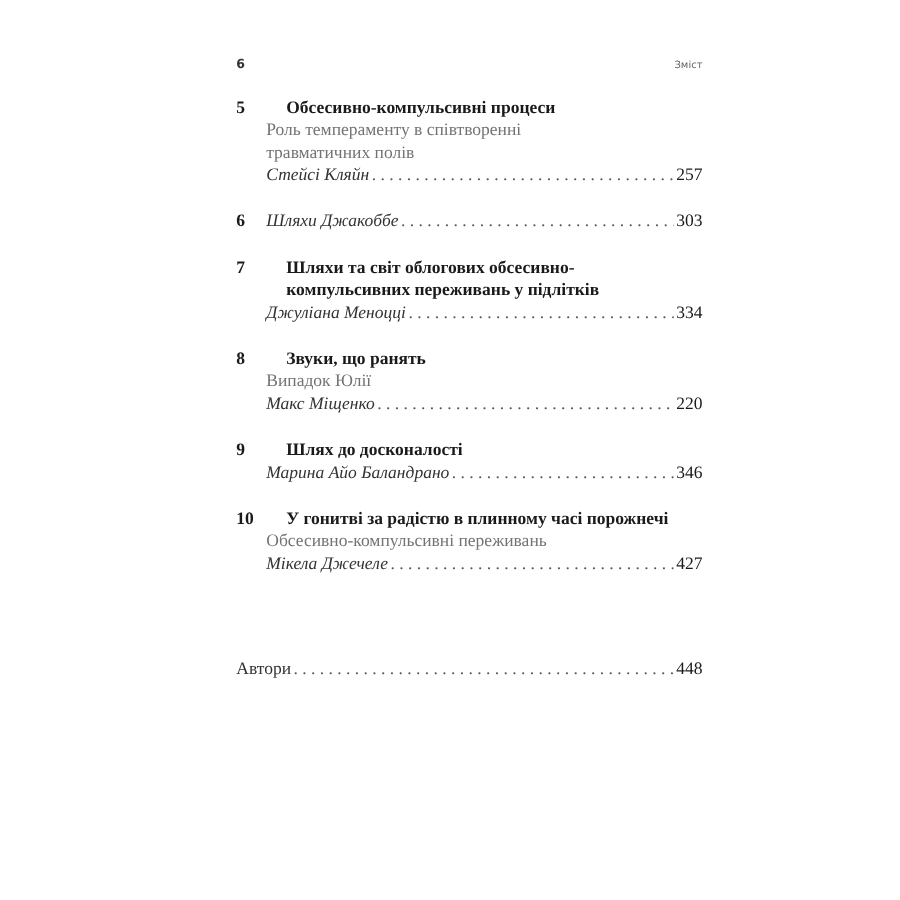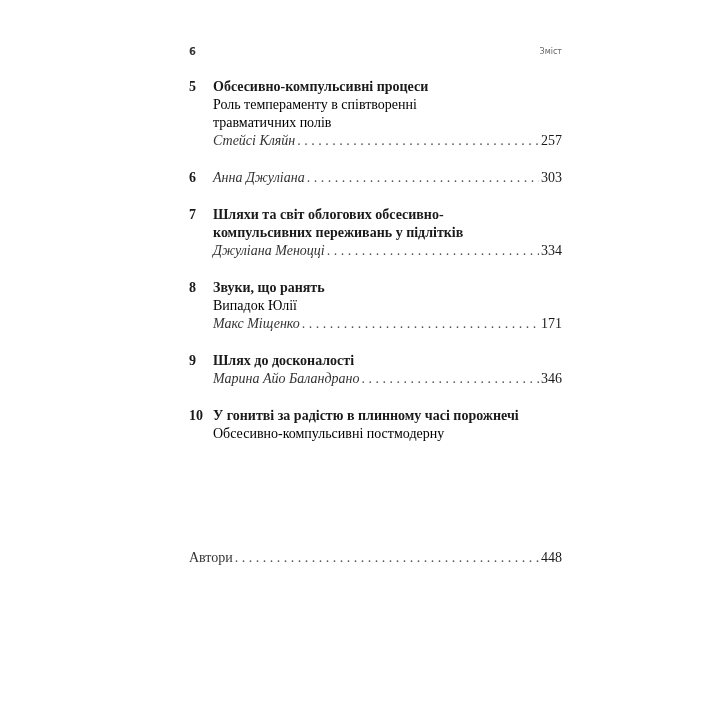--- a/index.html
+++ b/index.html
@@ -6,28 +6,28 @@
   body { width:720px; height:720px; position:relative; overflow:hidden; font-family:"Liberation Serif", serif; color:#1a1a1a; }
   .page { position:absolute; left:0; top:0; width:720px; height:720px; background:#fff; }
   .header { position:absolute; top:46px; left:189px; width:373px; height:14px; }
   .header .pno { position:absolute; left:0; top:0; font-family:"DejaVu Sans", sans-serif; font-weight:bold; font-size:10px; color:#333; }
   .header .sec { position:absolute; right:0; top:1px; font-family:"DejaVu Sans", sans-serif; font-size:8px; color:#666; }
   .toc { position:absolute; left:189px; top:78px; width:373px; }
   .entry { position:relative; margin-bottom:19px; }
   .entry .num { position:absolute; left:0; top:0; font-weight:bold; font-size:14px; line-height:18px; }
   .entry .body { margin-left:24px; }
   .line { font-size:14px; line-height:18px; white-space:nowrap; }
-  .title { font-weight:bold; }
-  .sub { color:#000000; }
+  .title { font-weight:bold;margin-left:16px; }
+  .sub { color:#737373; }
   .leader { display:flex; align-items:flex-start; font-size:14px; line-height:18px; }
   .leader .author { font-style:italic; white-space:nowrap; color:#333; }
   .leader .dots { flex:1; overflow:hidden; white-space:nowrap; color:#555; margin:0 2px; letter-spacing:2.6px; }
   .leader .dots::after { content:". . . . . . . . . . . . . . . . . . . . . . . . . . . . . . . . . . . . . . . . . . . . . . . . . . . . . . . . . . . . . . . . . . . . . . . . . . . . . . ."; letter-spacing:0; }
   .leader .page-num { white-space:nowrap; }
-  .authors { position:absolute; left:189px; top:549px; width:373px; }
+  .authors { position:absolute; left:189px; top:527px; width:373px; }
   .authors .author { font-style:normal; }
 </style>
 </head>
 <body>
 
 <div class="page">
   <div class="header">
     <span class="pno">6</span>
     <span class="sec">Зміст</span>
   </div>
@@ -45,21 +45,21 @@
           <span class="dots"></span>
           <span class="page-num">257</span>
         </div>
       </div>
     </div>
 
     <div class="entry">
       <div class="num">6</div>
       <div class="body">
         <div class="leader">
-          <span class="author">Анна Джуліана</span>
+          <span class="author">Шляхи Джакоббе</span>
           <span class="dots"></span>
           <span class="page-num">303</span>
         </div>
       </div>
     </div>
 
     <div class="entry">
       <div class="num">7</div>
       <div class="body">
         <div class="line title">Шляхи та світ облогових обсесивно-</div>
@@ -73,42 +73,47 @@
     </div>
 
     <div class="entry">
       <div class="num">8</div>
       <div class="body">
         <div class="line title">Звуки, що ранять</div>
         <div class="line sub">Випадок Юлії</div>
         <div class="leader">
           <span class="author">Макс Міщенко</span>
           <span class="dots"></span>
-          <span class="page-num">171</span>
+          <span class="page-num">220</span>
         </div>
       </div>
     </div>
 
     <div class="entry">
       <div class="num">9</div>
       <div class="body">
         <div class="line title">Шлях до досконалості</div>
         <div class="leader">
           <span class="author">Марина Айо Баландрано</span>
           <span class="dots"></span>
           <span class="page-num">346</span>
         </div>
       </div>
     </div>
 
     <div class="entry">
       <div class="num">10</div>
       <div class="body">
         <div class="line title">У гонитві за радістю в плинному часі порожнечі</div>
-        <div class="line sub">Обсесивно-компульсивні постмодерну</div>
+        <div class="line sub">Обсесивно-компульсивні переживань</div>
+        <div class="leader">
+          <span class="author">Мікела Джечеле</span>
+          <span class="dots"></span>
+          <span class="page-num">427</span>
+        </div>
       </div>
     </div>
   </div>
 
   <div class="authors">
     <div class="leader">
       <span class="author">Автори</span>
       <span class="dots"></span>
       <span class="page-num">448</span>
     </div>

